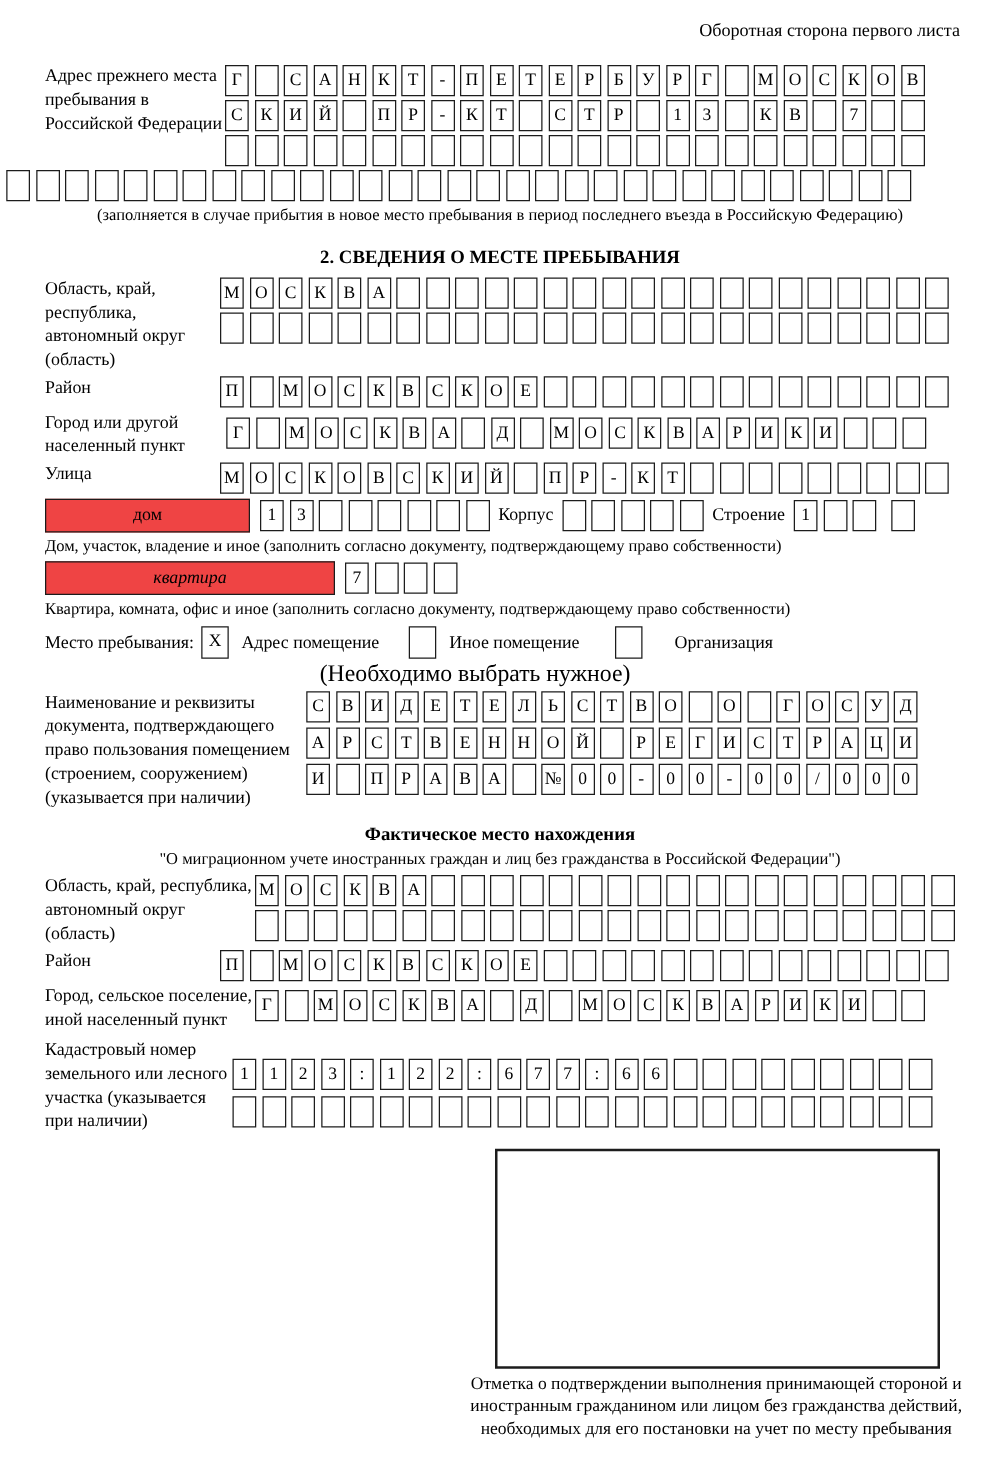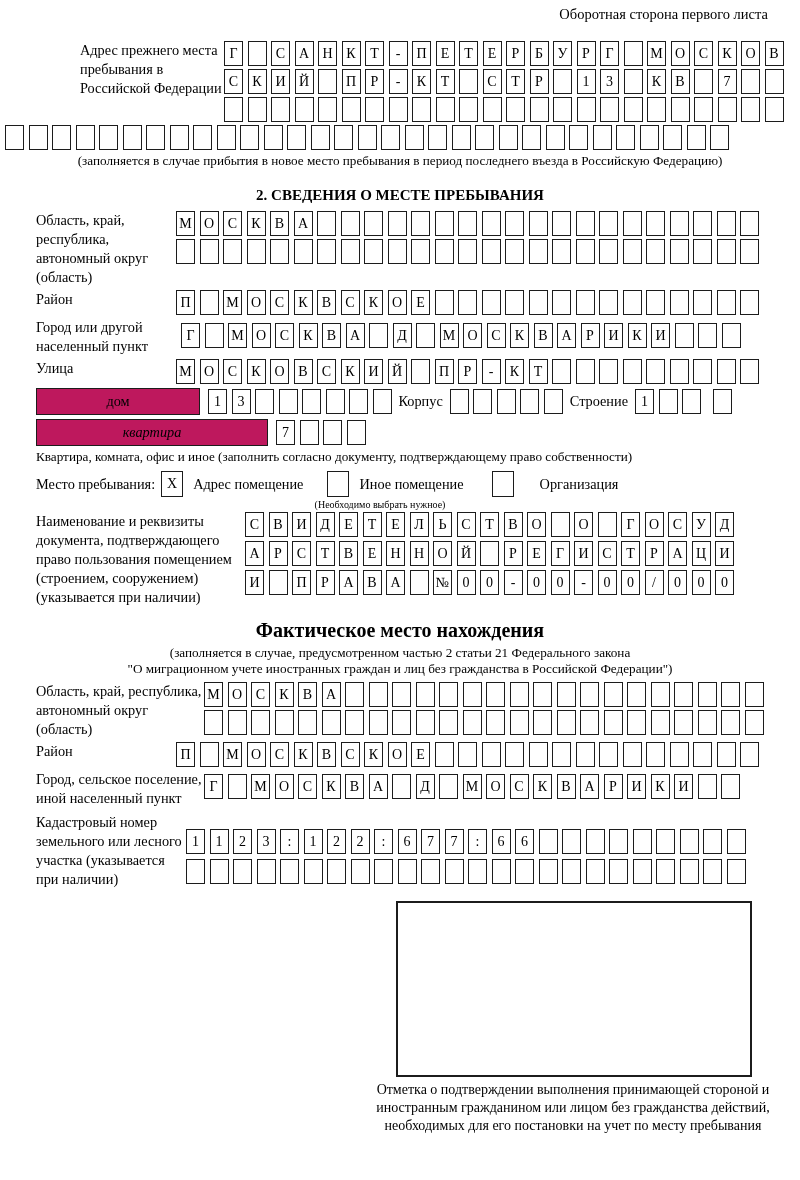--- a/index.html
+++ b/index.html
@@ -1,58 +1,58 @@
 <!DOCTYPE html>
 <html><head>
 <meta charset="utf-8">
 <style>
   html,body{margin:0;padding:0;background:#fff;}
   .page{
     width:800px;height:1180px;background:#ffffff;color:#000;
     font-family:"Liberation Serif","DejaVu Serif",serif;
     font-size:14px;position:relative;overflow:hidden;box-sizing:border-box;
-    padding-top:6px;
+    padding-top:17px;
   }
   .page-note{text-align:right;padding-right:32px;font-size:14.5px;}
   .caption{font-size:13.2px;text-align:center;margin:3px 0 0 0;}
   .section-title{font-weight:bold;font-size:15px;text-align:center;margin:18px 0 7px 0;}
-  .sub-title{font-weight:bold;font-size:20px;text-align:center;margin:12px 0 2px 0;}
+  .sub-title{font-weight:bold;font-size:15px;text-align:center;margin:12px 0 2px 0;}
 
   .field{display:flex;align-items:flex-start;margin:0 0 3px 36px;}
   .lbl{font-size:14.3px;line-height:19px;flex:none;}
   .cellcol{display:flex;flex-direction:column;gap:3px;}
   .cellrow{display:flex;gap:4.5px;flex:none;}
   .cell{
     width:19px;height:25px;border:1.7px solid #1c1c1c;background:#fff;
     display:flex;align-items:center;justify-content:center;
     font-size:14px;flex:none;box-sizing:border-box;line-height:1;
   }
   .fullrow{margin:3px 0 0 5px;}
 
-  .w144{width:144px;margin-left:44px;} .w140{width:140px;} .w145{width:145px;} .w168{width:168px;}
+  .w144{width:144px;} .w140{width:140px;} .w145{width:145px;} .w168{width:168px;}
   .w150{width:150px;} .w209{width:209px;}
 
   .labelbox{
     border:1.7px solid #1c1c1c;height:27px;box-sizing:border-box;
     display:flex;align-items:center;justify-content:center;
-    font-size:14.3px;flex:none;background:#be185d;
+    font-size:14.3px;flex:none;background:#ef4444;
   }
   .dom-box{width:164px;margin-right:8px;}
   .kv-box{width:232px;margin-right:8px;font-style:italic;}
   .inline-lbl{font-size:14.3px;line-height:27px;margin:0 7px;flex:none;}
   .houserow{display:flex;align-items:center;margin:4px 0 0 36px;}
   .extra-gap{margin-left:12px;}
 
   .stayrow{display:flex;align-items:center;margin:6px 0 0 36px;font-size:14.3px;}
   .checkbox{
     width:22px;height:26px;border:1.7px solid #1c1c1c;box-sizing:border-box;
     display:flex;align-items:center;justify-content:center;
     font-size:14px;margin:0 10px;flex:none;background:#fff;
   }
-  .stay-note{font-size:10px;text-align:center;width:640px;margin:2px 0 0 60px;}
+  .stay-note{font-size:19px;text-align:center;width:640px;margin:2px 0 0 60px;}
 
   .stampbox{
     width:356px;height:176px;border:2px solid #1c1c1c;box-sizing:border-box;
     margin:12px 0 0 396px;background:#fff;
   }
   .stamp-caption{
     width:410px;margin:4px 0 0 368px;text-align:center;
     font-size:14px;line-height:18px;
   }
   .mt8{margin-top:8px;} .mt5{margin-top:5px;}
@@ -359,20 +359,21 @@
     <span class="inline-lbl">Строение</span>
     <div class="cellrow">
         <span class="cell">1</span>
         <span class="cell"></span>
         <span class="cell"></span>
       </div>
     <div class="cellrow extra-gap">
         <span class="cell"></span>
       </div>
   </div>
+  <div class="caption" style="text-align:left;margin-left:36px;">Дом, участок, владение и иное (заполнить согласно документу, подтверждающему право собственности)</div>
 
   <div class="houserow">
     <div class="labelbox kv-box">квартира</div>
     <div class="cellrow">
         <span class="cell">7</span>
         <span class="cell"></span>
         <span class="cell"></span>
         <span class="cell"></span>
       </div>
   </div>
@@ -458,21 +459,20 @@
           <span class="cell">0</span>
           <span class="cell">/</span>
           <span class="cell">0</span>
           <span class="cell">0</span>
           <span class="cell">0</span>
         </div>
     </div>
   </div>
 
   <div class="sub-title">Фактическое место нахождения</div>
-  <div class="caption">(заполняется в случае, предусмотренном частью 2 статьи 21 Федерального закона</div>
   <div class="caption" style="margin-top:0;">"О миграционном учете иностранных граждан и лиц без гражданства в Российской Федерации")</div>
 
   <div class="field mt5">
     <div class="lbl w168">Область, край, республика, автономный округ (область)</div>
     <div class="cellcol">
       <div class="cellrow">
           <span class="cell">М</span>
           <span class="cell">О</span>
           <span class="cell">С</span>
           <span class="cell">К</span>

